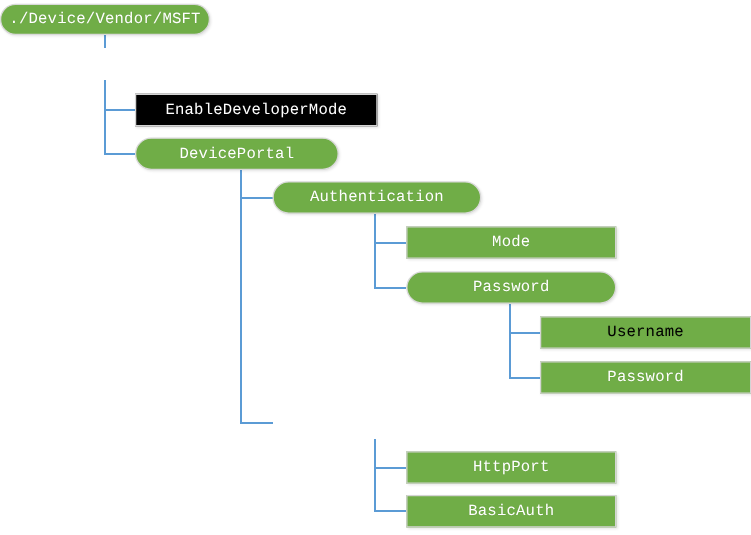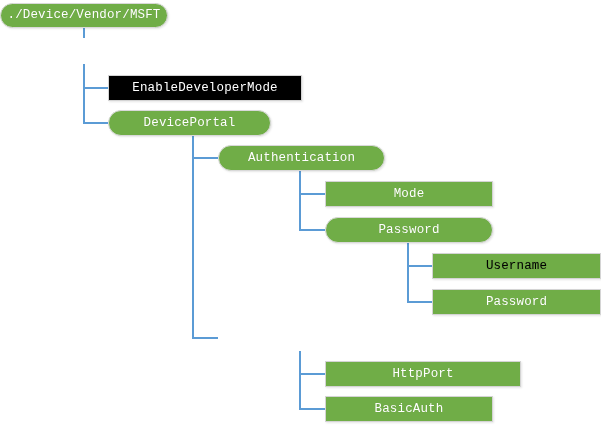--- a/index.html
+++ b/index.html
@@ -87,19 +87,19 @@
     </div>
     <div class="node pill" style="left: 325px; top: 217px; width: 168px; height: 26px; background: rgb(112, 173, 71); color: rgb(255, 255, 255);">
       <span class="node-label">Password</span>
     </div>
     <div class="node rect" style="left: 432px; top: 253px; width: 169px; height: 26px; background: rgb(112, 173, 71); color: #000000;">
       <span class="node-label">Username</span>
     </div>
     <div class="node rect" style="left: 432px; top: 289px; width: 169px; height: 26px; background: rgb(112, 173, 71); color: rgb(255, 255, 255);">
       <span class="node-label">Password</span>
     </div>
-    <div class="node rect" style="left: 325px; top: 361px; width: 196px; height: 26px; background: rgb(112, 173, 71); color: rgb(255, 255, 255);">
+    <div class="node rect" style="left: 325px; top: 361px; width: 168px; height: 26px; background: rgb(112, 173, 71); color: rgb(255, 255, 255);">
       <span class="node-label">HttpPort</span>
     </div>
     <div class="node rect" style="left: 325px; top: 396px; width: 168px; height: 26px; background: rgb(112, 173, 71); color: rgb(255, 255, 255);">
       <span class="node-label">BasicAuth</span>
     </div>
   </div>
 
 </body></html>

